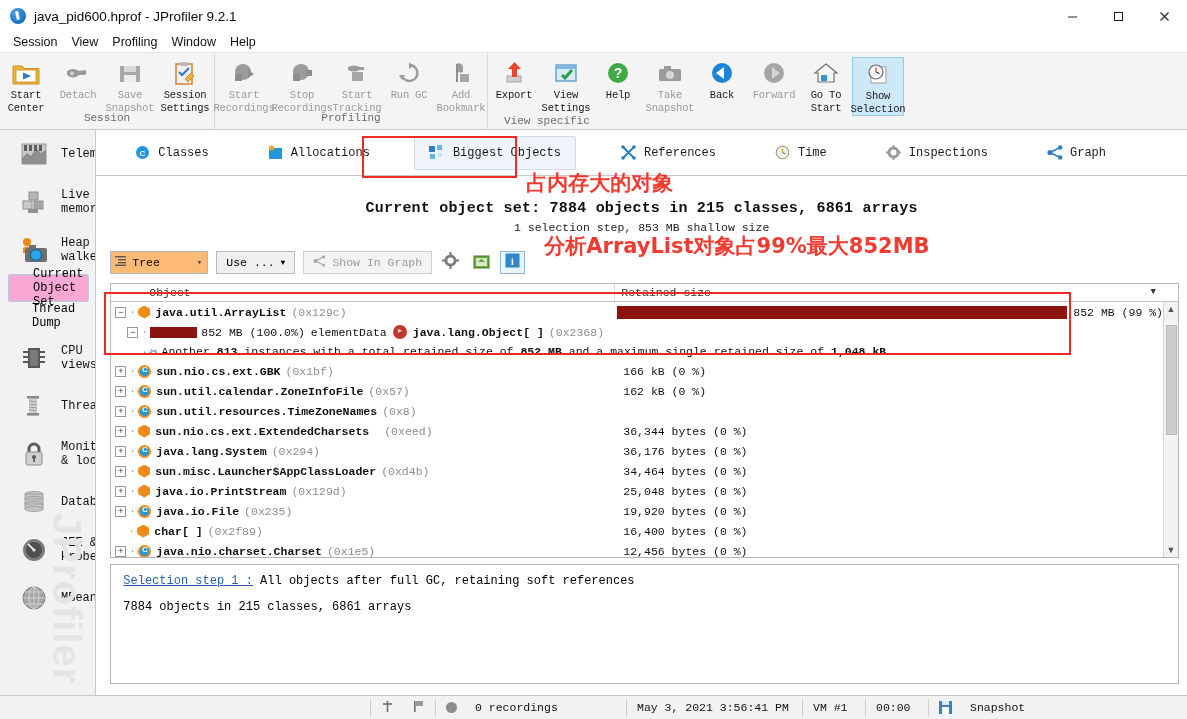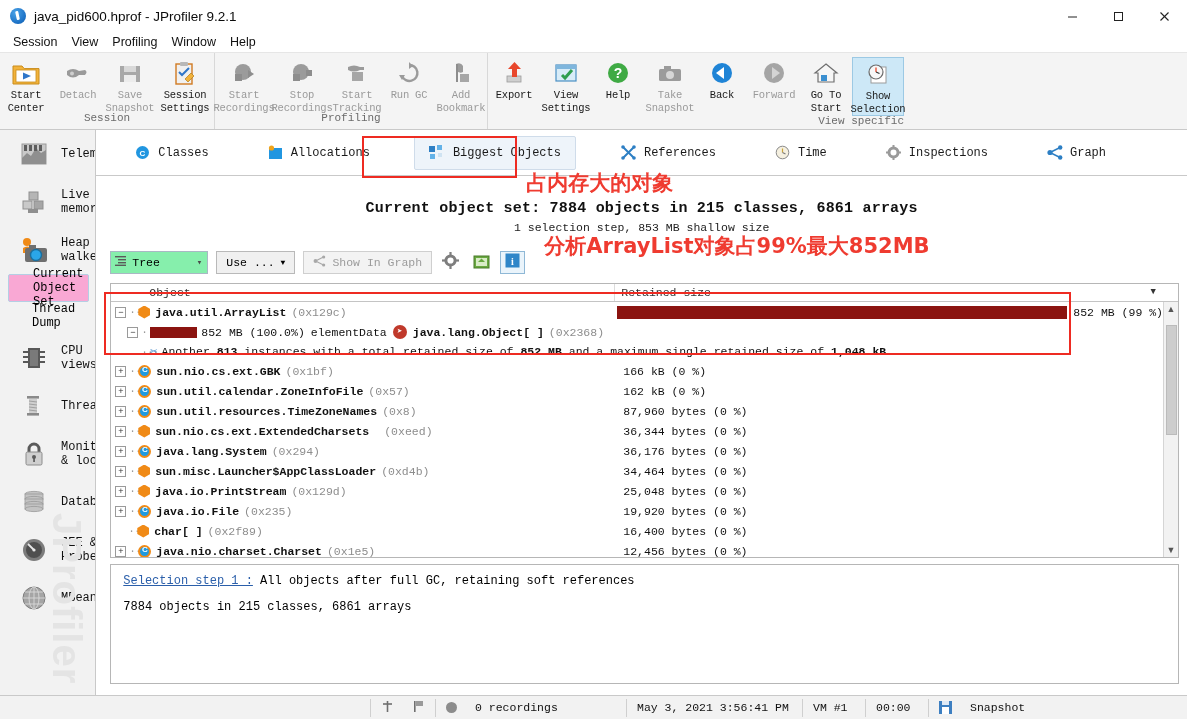--- a/index.html
+++ b/index.html
@@ -64,21 +64,21 @@
   }
   .tbtn.wide { width: 58px; }
   .tbtn .ic { height: 30px; display: flex; align-items: center; justify-content: center; }
   .tbtn .lbl {
     font-family: "Liberation Mono", monospace; font-size: 10.5px;
     text-align: center; line-height: 11.5px; color: #1a1a1a; margin-top: 1px;
     letter-spacing: -0.2px;
   }
   .tbtn.dim .lbl { color: #9a9a9a; }
   .tbtn.sel { background: #cde8f7; border: 1px solid #9cc9e4; }
-  .view-specific-label { position:absolute; bottom:2px; left:4px; right:0; text-align:right;
+  .view-specific-label { position:absolute; bottom:2px; left:16px; right:0; text-align:left;
     font-size:11px; color:#6b6b6b; font-family:"Liberation Mono", monospace;}
 
   
   .body { display: flex; height: 566px; }
 
   
   .sidebar {
     width: 190px; background: #f2f2f2; border-right: 1px solid #c9c9c9;
     position: relative; overflow: hidden;
   }
@@ -130,21 +130,21 @@
     text-align: center; font-family: Liberation Mono, monospace;
     padding-top: 8px;
     margin-top: 16px;
   }
   .curset .l1 { font-size: 15px; font-weight: bold; color: #111; letter-spacing: 0.2px; }
   .curset .l2 { font-size: 11.5px; color: #222; margin-top: 4px; }
 
   
   .tb2 { display: flex; align-items: center; padding: 12px 0 0 14px; height: 44px; position:relative;}
   .combo {
-    width: 98px; height: 23px; border: 1px solid #a9b8c4; background: #86efac;
+    width: 98px; height: 23px; border: 1px solid #a9b8c4; background: #fdba74;
     display: flex; align-items: center; font-family:"Liberation Mono", monospace;
     font-size: 11.5px; padding-left: 4px; justify-content: space-between;
   }
   .combo .cb-left { display:flex; align-items:center; gap:5px;}
   .combo .cb-arrow { padding-right: 5px; color:#4a4a4a; font-size: 9px;}
   .btn2 {
     height: 23px; border: 1px solid #b9b9b9; background: #f0f0f0;
     font-family: "Liberation Mono", monospace; font-size: 11.5px;
     display: flex; align-items: center; padding: 0 9px; margin-left: 8px; gap:6px;
   }
@@ -847,21 +847,20 @@
                 </div>
                 <div class="trow">
                   <div class="name">
                     <span style="width: 4px;"></span>
                     <span class="exp">+</span>
                     <span class="dots">··</span>
                     <span class="cls-ic"></span>
                     <span class="bold">sun.util.resources.TimeZoneNames</span>
                     <span class="gray" style="margin-left: 5px;">(0x8)</span>
                   </div>
-                  <div class="size">87,960 bytes  (0 %)</div>
                 </div>
                 <div class="trow">
                   <div class="name">
                     <span style="width: 4px;"></span>
                     <span class="exp">+</span>
                     <span class="dots">··</span>
                     <span class="cube"></span>
                     <span class="bold">sun.nio.cs.ext.ExtendedCharsets</span>
                     <span class="gray" style="margin-left: 15px;">(0xeed)</span>
                   </div>

